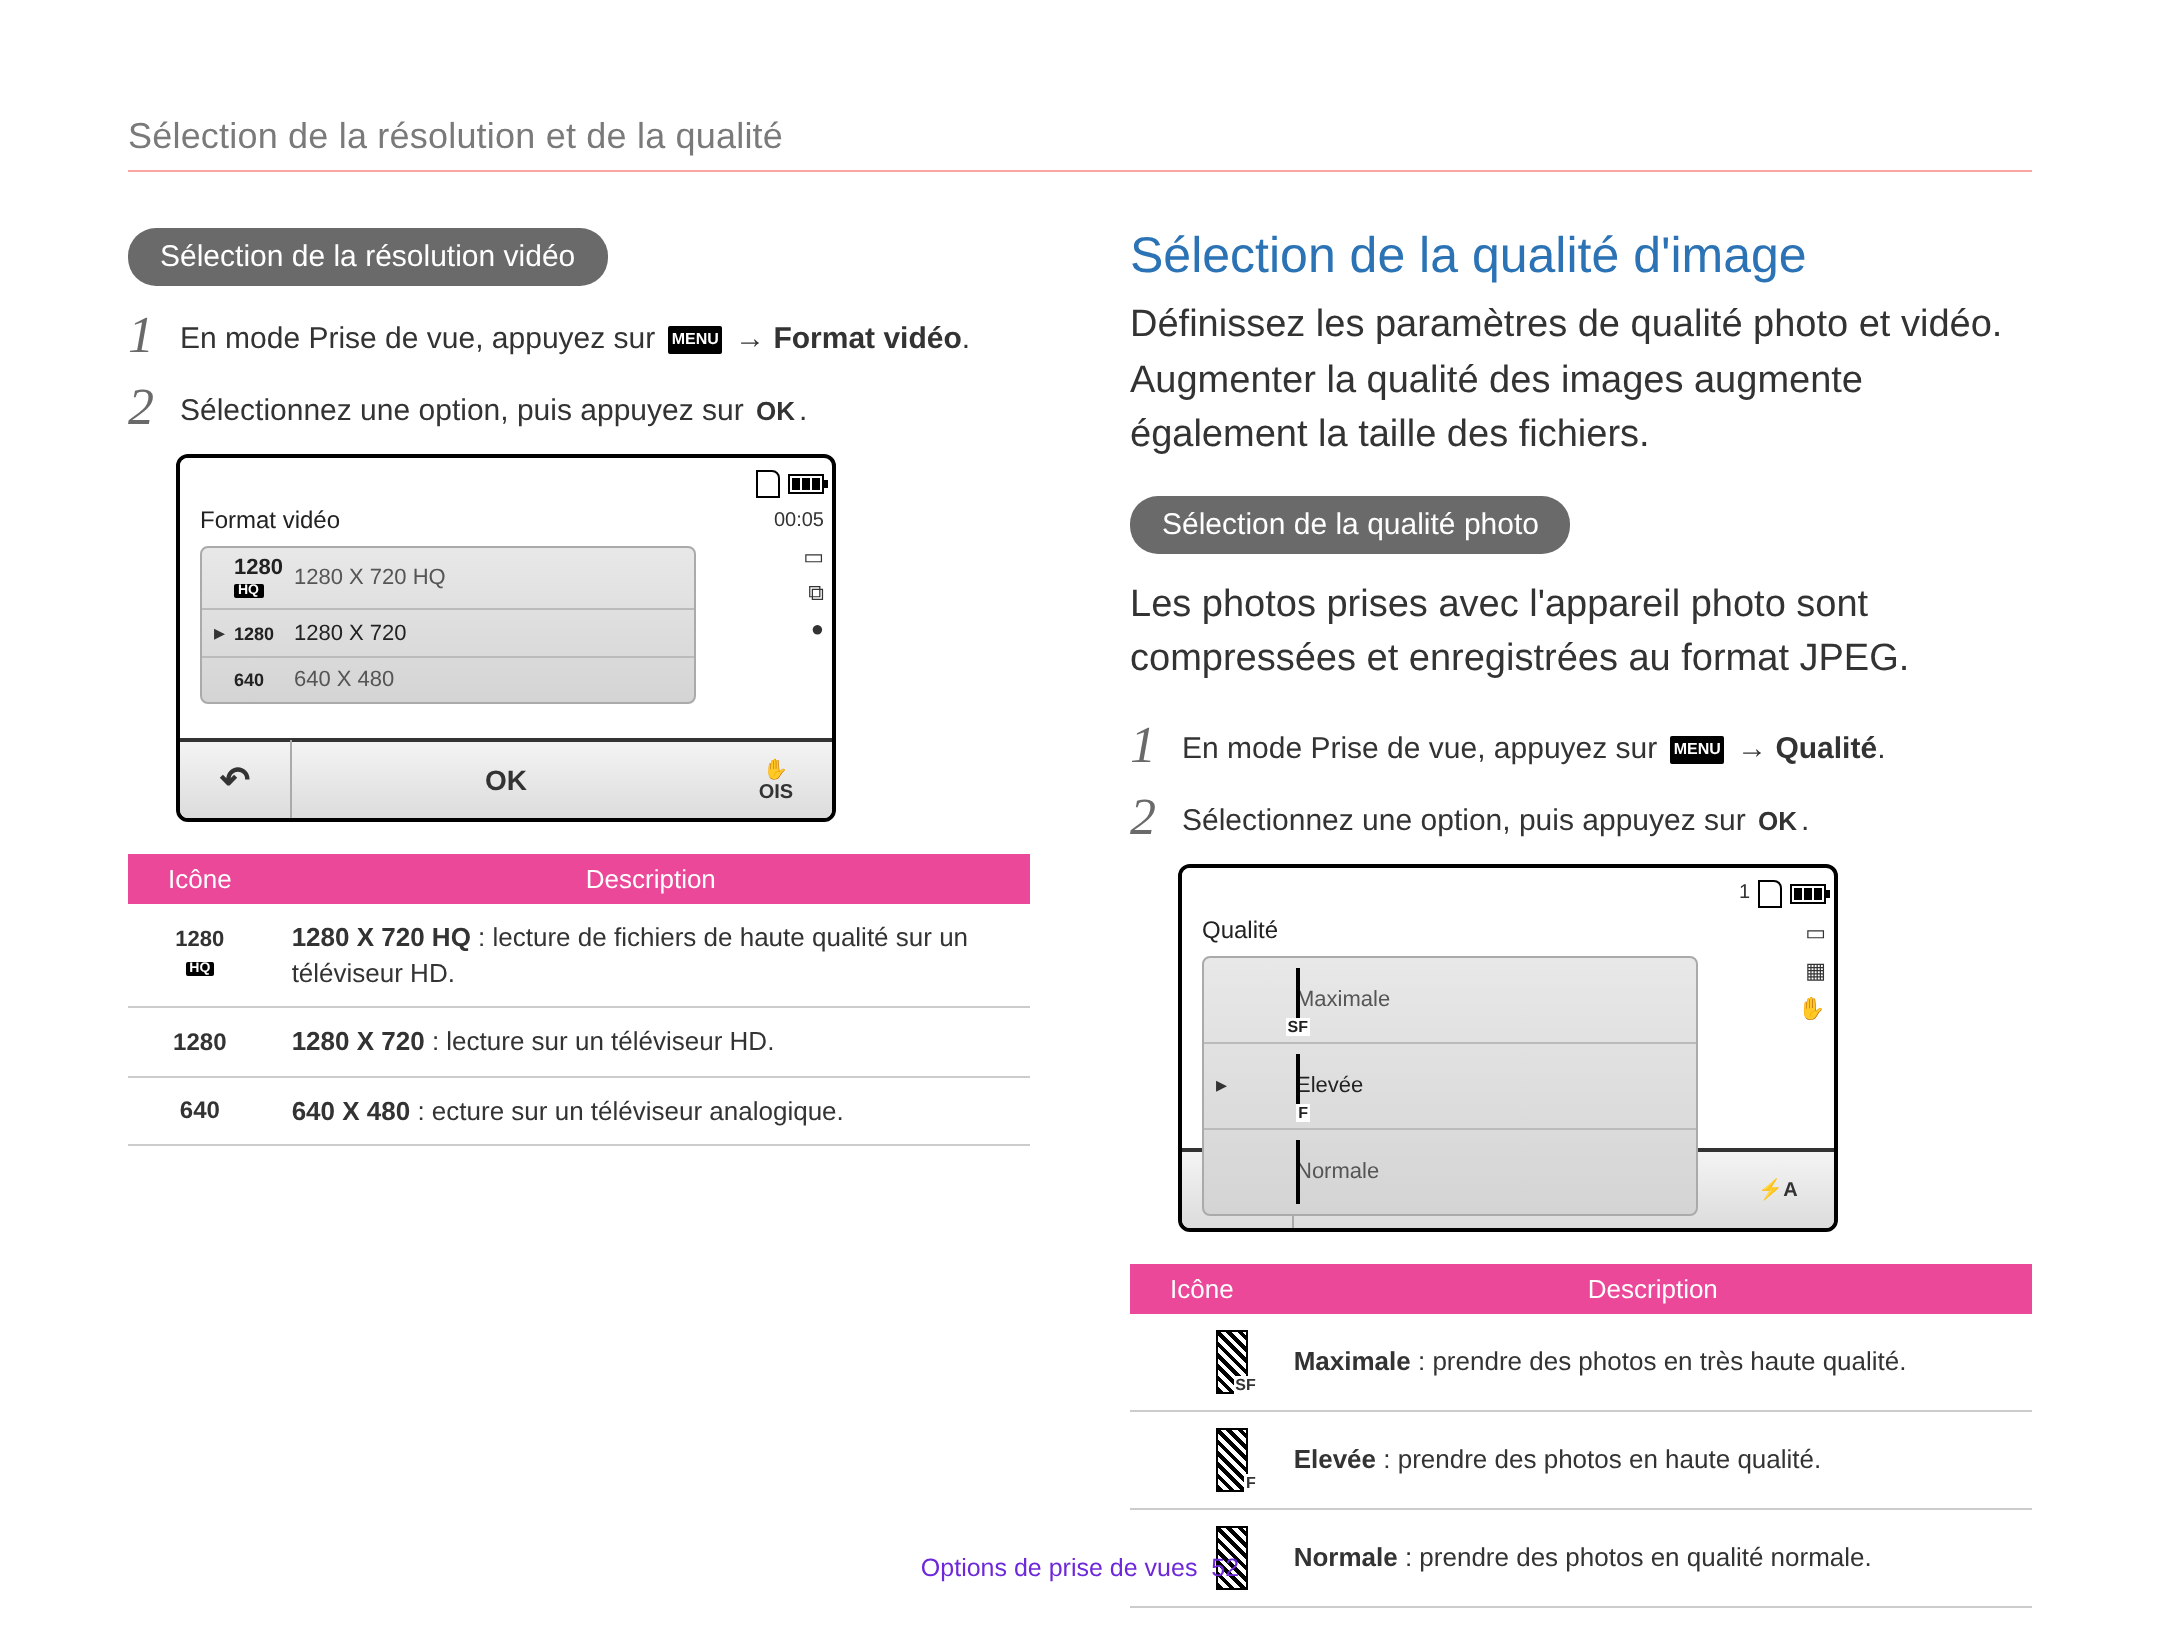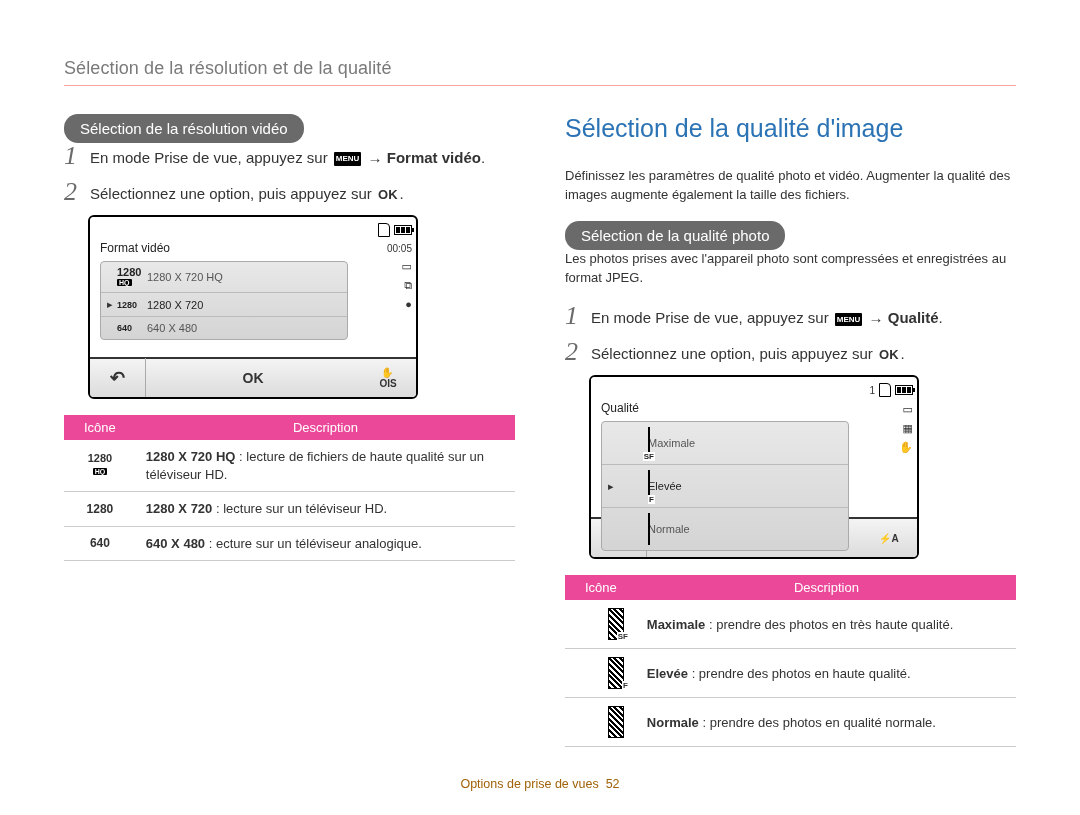--- a/index.html
+++ b/index.html
@@ -23,21 +23,21 @@
   }
   .columns { display:flex; gap:50px; }
   .col { flex:1; min-width:0; }
   .section-pill {
     display:inline-block;
     background:#6a6a6a;
     color:#fff;
     padding:6px 16px;
     border-radius:14px;
     font-size:15px;
-    margin-bottom:0;
+    margin-bottom:12px;
     text-align:center;
   }
   .step { display:flex; align-items:flex-start; margin-bottom:10px; line-height:1.45; }
   .stepnum {
     font-family: Georgia, "Times New Roman", serif;
     font-style: italic;
     font-size:26px;
     color:#6a6a6a;
     width:26px;
     flex-shrink:0;
@@ -150,33 +150,33 @@
   .qicon {
     display:inline-block; width:16px; height:32px;
     background:
       repeating-linear-gradient(45deg,#000 0 2px,#fff 2px 4px);
     border:1px solid #000;
     vertical-align:middle;
     position:relative;
     margin-left:30px;
   }
   .qicon .sub { position:absolute; bottom:-3px; right:-6px; font-size:8px; font-weight:bold; background:#fff; padding:0 1px;}
-  .intro { font-size:13px; line-height:1.45; margin-bottom:16px; }
+  .intro { font-size:19px; line-height:1.45; margin-bottom:16px; }
   h2.section-title {
     color:#2b73b5;
     font-weight:normal;
     font-size:25px;
-    margin-bottom:24px;
+    margin-bottom:6px;
   }
   .footer {
     position:absolute;
     bottom:24px; left:0; right:0;
     text-align:center;
     font-size:12.5px;
-    color:#a16207;
+    color:#6d28d9;
   }
   .battery {
     display:inline-block; width:18px; height:10px; border:1px solid #000;
     position:relative; vertical-align:middle;
   }
   .battery:after {
     content:""; position:absolute; right:-3px; top:2px; width:2px; height:4px; background:#000;
   }
   .battery .bars {
     display:flex; gap:1px; padding:1px; height:100%;

